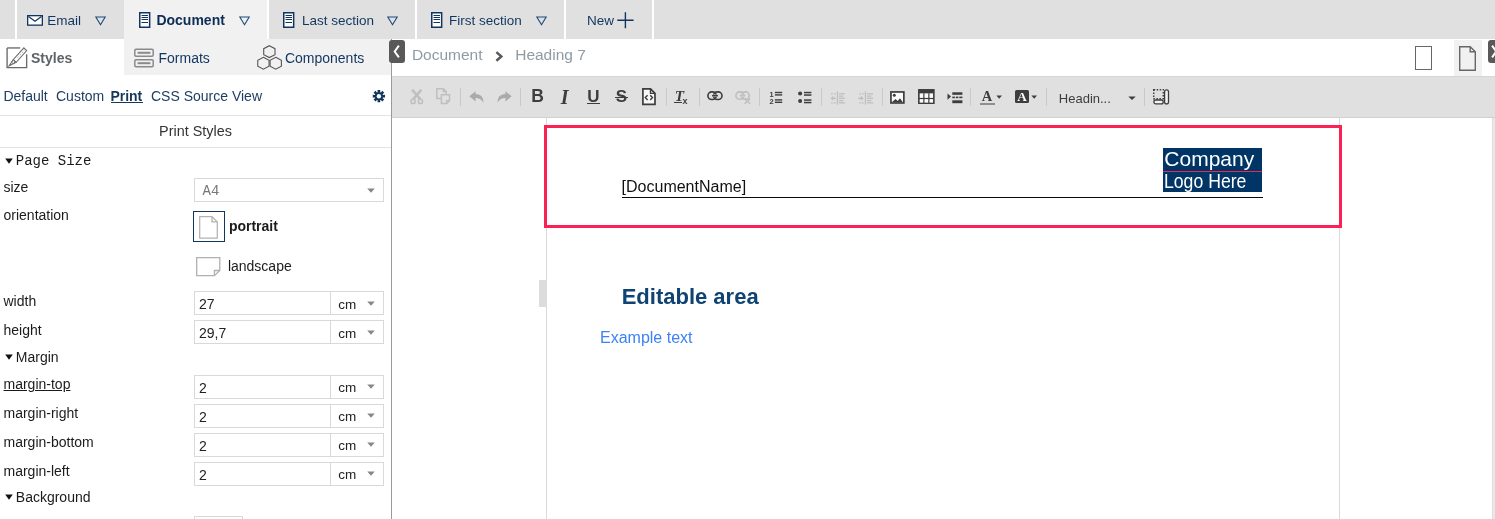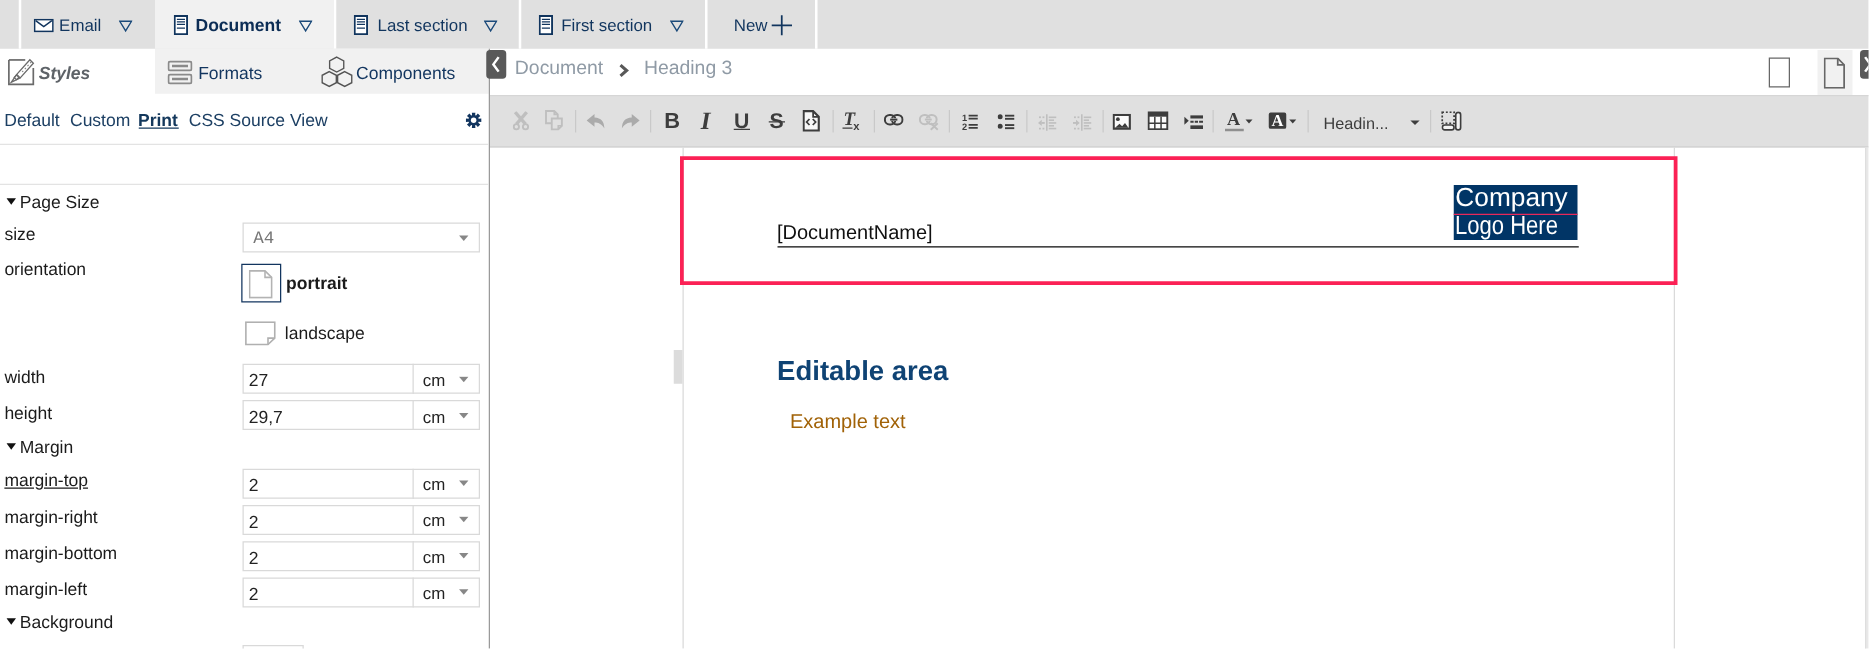--- a/index.html
+++ b/index.html
@@ -106,21 +106,21 @@
         <path d="M3.1,3.95 V23.55 H22.65 V10.3"></path>
       </g>
       <g fill="none" stroke="#6a6a6a" stroke-width="1.05">
         <path d="M19.9,3.8 L22.7,6.6 L12.2,18.3 L9.4,15.5 Z"></path>
         <path d="M9.4,15.5 L5.0,21.8 L12.2,18.3"></path>
         <path d="M21.0,5.5 L13.2,14.2" stroke-dasharray="1.3 1.9" stroke-width="0.85" stroke="#818181"></path>
         <path d="M7.3,17.9 L9.2,16.1 L11.0,17.9 L9.2,19.7 Z" stroke-width="0.9"></path>
       </g>
     </svg>
   </div>
-  <div class="t" style="left:31px;top:50.85px;font-size:14px;font-weight:bold;color:#5e6368;font-style:italic;">Styles</div>
+  <div class="t" style="left:31px;top:50.85px;font-size:14px;font-weight:bold;color:#5e6368;">Styles</div>
 
   <div class="bx" style="left:134px;top:48px;">
     <svg width="20" height="20" viewBox="0 0 20 20">
       <rect x="0.8" y="1.3" width="18.4" height="7" rx="1.2" fill="none" stroke="#8a8a8a" stroke-width="1.5"></rect>
       <rect x="3.6" y="3.8" width="12.8" height="2" fill="#8a8a8a"></rect>
       <rect x="0.8" y="11.7" width="18.4" height="7" rx="1.2" fill="none" stroke="#8a8a8a" stroke-width="1.5"></rect>
       <rect x="3.6" y="14.2" width="12.8" height="2" fill="#8a8a8a"></rect>
     </svg>
   </div>
   <div class="t" style="left:158.5px;top:51.05px;font-size:14px;color:#12355f;">Formats</div>
@@ -142,28 +142,29 @@
   <div class="bx" style="left:111.2px;top:101.8px;width:32.2px;height:1.2px;background:#14385c;"></div>
   <div class="t" style="left:151px;top:89.15px;font-size:14px;color:#1c3f63;">CSS Source View</div>
   <div class="bx" style="left:371.6px;top:90.2px;">
       <svg width="14" height="13" viewBox="0 0 14 13">
         <path d="M5.48,0.06 L8.32,0.06 L8.13,2.18 L8.87,2.49 L10.24,0.86 L12.24,2.86 L10.61,4.23 L10.92,4.97 L13.04,4.78 L13.04,7.62 L10.92,7.43 L10.61,8.17 L12.24,9.54 L10.24,11.54 L8.87,9.91 L8.13,10.22 L8.32,12.34 L5.48,12.34 L5.67,10.22 L4.93,9.91 L3.56,11.54 L1.56,9.54 L3.19,8.17 L2.88,7.43 L0.76,7.62 L0.76,4.78 L2.88,4.97 L3.19,4.23 L1.56,2.86 L3.56,0.86 L4.93,2.49 L5.67,2.18 Z" fill="#12355f"></path>
         <circle cx="6.9" cy="6.2" r="2.2" fill="#fff"></circle>
       </svg>
     </div>
   <div class="bx" style="left:0;top:115px;width:391px;height:1px;background:#e3e3e3;"></div>
 
+  <div class="t" style="left:0;top:123.7px;width:391px;text-align:center;font-size:14.4px;color:#333;">Print Styles</div>
   <div class="bx" style="left:0;top:146.5px;width:391px;height:1px;background:#e3e3e3;"></div>
 
   <div class="bx" style="left:4.5px;top:157.8px;">
       <svg width="8" height="6" viewBox="0 0 8 6">
         <path d="M0.2 0.5 L7.8 0.5 L4 5.8 Z" fill="#111"></path>
       </svg>
     </div>
-  <div class="t" style="left:15.8px;top:153.75px;font-size:14px;color:#1b1b1b;">Page Size</div>
+  <div class="t" style="left:15.8px;top:153.75px;font-size:14px;color:#1b1b1b;font-family:Liberation Mono, monospace;">Page Size</div>
 
   <div class="t" style="left:3.5px;top:180.25px;font-size:14px;color:#1b1b1b;">size</div>
   <div class="bx" style="left:194.2px;top:177.9px;width:189.6px;height:24.6px;border:1px solid #d9d9d9;box-sizing:border-box;"></div>
   <div class="t" style="left:202.5px;top:183.75px;font-size:14px;color:#777;font-family:Liberation Mono, monospace;">A4</div>
   <div class="bx" style="left:366.5px;top:187.7px;">
       <svg width="8" height="5" viewBox="0 0 8 5">
         <path d="M0.25 0.4 L7.75 0.4 L4 4.8 Z" fill="#878787"></path>
       </svg>
     </div>
 
@@ -273,21 +274,21 @@
     <svg width="16" height="23" viewBox="0 0 16 23">
         <path d="M4.1 5.7 L8.3 11.5 L4.1 17.3" fill="none" stroke="#fff" stroke-width="2.0" stroke-linecap="butt"></path>
       </svg>
   </div>
   <div class="t" style="left:411.9px;top:47.3px;font-size:15.5px;color:#8f9aa5;">Document</div>
   <div class="bx" style="left:494.5px;top:51px;">
       <svg width="9" height="11" viewBox="0 0 9 11">
         <path d="M1.4 1.1 L6.3 5.4 L1.4 9.7" fill="none" stroke="#595959" stroke-width="2.5" stroke-linecap="butt"></path>
       </svg>
     </div>
-  <div class="t" style="left:515.2px;top:47.3px;font-size:15.5px;color:#8f9aa5;">Heading 3</div>
+  <div class="t" style="left:515.2px;top:47.3px;font-size:15.5px;color:#8f9aa5;">Heading 7</div>
   <div class="bx" style="left:1415px;top:46px;width:17px;height:24px;border:1.4px solid #676767;box-sizing:border-box;background:#fff;"></div>
   <div class="bx" style="left:1459px;top:45.5px;">
     <svg width="17" height="25" viewBox="0 0 17 25">
         <path d="M0.7 0.7 H11.2 L16.3 5.8 V24.3 H0.7 Z" fill="#f1f1f1" stroke="#676767" stroke-width="1.4"></path>
         <path d="M11.2 0.7 V5.8 H16.3" fill="none" stroke="#676767" stroke-width="1.4"></path>
       </svg>
   </div>
   <div class="bx" style="left:459.5px;top:88px;width:1px;height:18px;background:#c9c9c9;"></div>
   <div class="bx" style="left:520.4px;top:88px;width:1px;height:18px;background:#c9c9c9;"></div>
   <div class="bx" style="left:666px;top:88px;width:1px;height:18px;background:#c9c9c9;"></div>
@@ -487,15 +488,15 @@
   <div class="bx" style="left:622.3px;top:196.7px;width:640.7px;height:1.2px;background:#0a0a0a;"></div>
 
   <div class="bx" style="left:1163.4px;top:148.4px;width:98.4px;height:43.5px;background:#013566;"></div>
   <div class="t" style="left:1164.3px;top:148.4px;font-size:21px;color:#fff;">Company</div>
   <div class="bx" style="left:1163.4px;top:170.7px;width:98.4px;height:1.4px;background:#e8285a;"></div>
   <div class="t" style="left:1164.3px;top:170.2px;font-size:21px;color:#fff;transform:scaleX(0.84);transform-origin:left top;">Logo Here</div>
 
   <div class="bx" style="left:544.1px;top:124.6px;width:798.2px;height:103.4px;border:3px solid #fb2155;box-sizing:border-box;"></div>
 
   <div class="t" style="left:621.7px;top:286.3px;font-size:22px;font-weight:bold;color:#0f4374;">Editable area</div>
-  <div class="t" style="left:632px;top:330.45px;font-size:16px;color:#a16207;">Example text</div>
+  <div class="t" style="left:600px;top:330.45px;font-size:16px;color:#3b82f6;">Example text</div>
 
 </div>
 
 </body></html>

